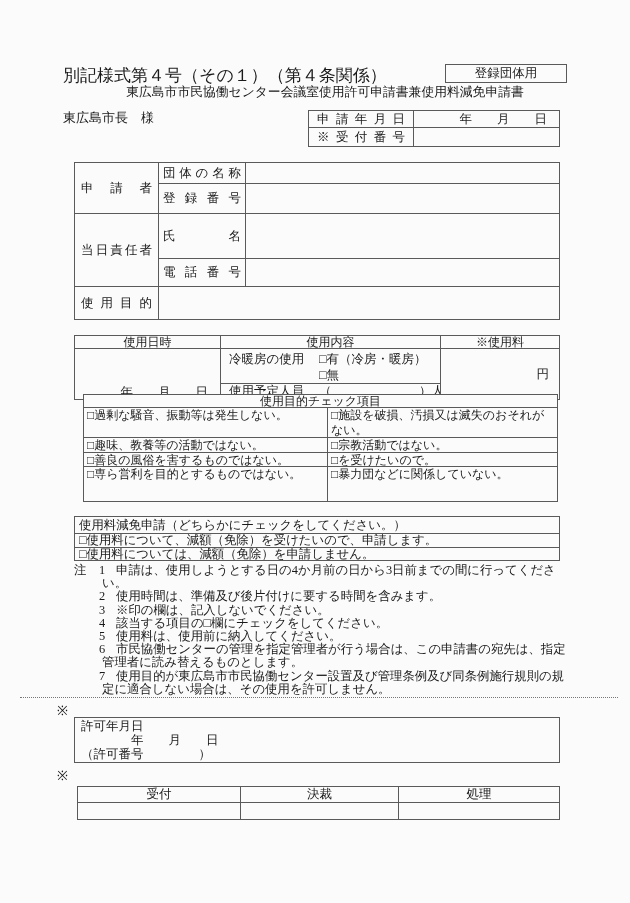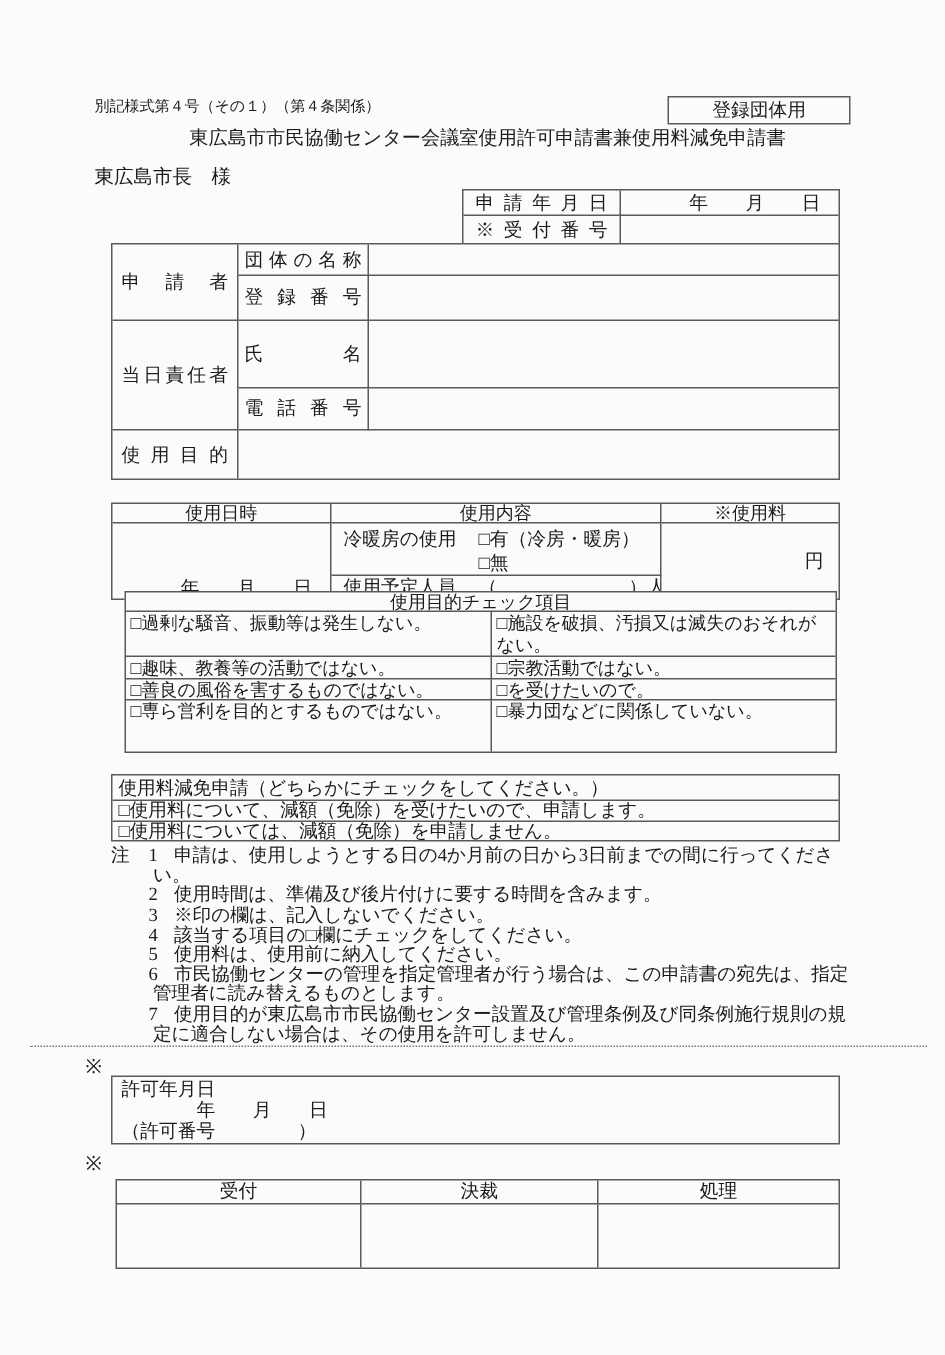--- a/index.html
+++ b/index.html
@@ -7,27 +7,27 @@
         font-family:"Liberation Serif","DejaVu Serif",serif;color:#1a1a1a;font-size:13px;overflow:hidden;}
   .abs{position:absolute;}
   .tbl{position:absolute;display:grid;border:1px solid #5a5a5a;box-sizing:border-box;background:#fbfbfb;}
   .cell{box-sizing:border-box;min-width:0;min-height:0;overflow:hidden;}
   .br{border-right:1px solid #5a5a5a;}
   .bb{border-bottom:1px solid #5a5a5a;}
   .vc{display:flex;align-items:center;}
   .jt{flex:1 1 auto;text-align:justify;text-align-last:justify;}
   .ctr{display:flex;align-items:center;justify-content:center;}
 
-  .form-number{left:63px;top:64px;font-size:10px;}
+  .form-number{left:63px;top:64px;font-size:17px;}
   .corner-tag{left:445px;top:64px;width:122px;height:19px;border:1px solid #5a5a5a;
               box-sizing:border-box;text-align:center;line-height:17px;font-size:12.5px;}
   .title{left:20px;top:84px;width:610px;text-align:center;font-size:12.8px;}
   .addressee{left:63px;top:109px;font-size:13px;}
 
-  #date-tbl{left:308px;top:126px;width:252px;height:37px;grid-template-columns:105px 1fr;
+  #date-tbl{left:308px;top:110px;width:252px;height:37px;grid-template-columns:105px 1fr;
             grid-template-rows:17px 1fr;font-size:12.5px;}
   #date-tbl .lbl{padding:0 8px;}
   #date-tbl .val{padding:0 12px 0 4px;text-align:right;white-space:pre;display:flex;align-items:center;justify-content:flex-end;}
 
   #app-tbl{left:74px;top:162px;width:486px;height:158px;grid-template-columns:84px 87px 1fr;
            grid-template-rows:21px 30px 45px 28px 1fr;font-size:12.5px;}
   #app-tbl .lbl{padding:0 6px;}
   #app-tbl .sub{padding:0 4px;}
 
   #use-tbl{left:74px;top:335px;width:486px;height:65px;grid-template-columns:146px 220px 1fr;
@@ -65,21 +65,21 @@
   .dotline{left:20px;top:697px;width:598px;height:0;border-top:1px dotted #777;}
   .refmark{font-size:13px;}
   #mark1{left:57px;top:701px;}
   #mark2{left:57px;top:766px;}
 
   #permit-box{left:74px;top:717px;width:486px;height:46px;border:1px solid #5a5a5a;box-sizing:border-box;
               padding:2px 0 0 6px;font-size:12.5px;line-height:13.8px;background:#fbfbfb;}
   .permit-l2{white-space:pre;}
   .permit-close{margin-left:55px;}
 
-  #proc-tbl{left:77px;top:786px;width:483px;height:60px;grid-template-columns:163px 158px 1fr;
+  #proc-tbl{left:77px;top:786px;width:483px;height:34px;grid-template-columns:163px 158px 1fr;
             grid-template-rows:16px 1fr;font-size:12.5px;}
 </style>
 </head>
 <body>
 
 <div class="page">
 
   <div class="abs form-number">別記様式第４号（その１）（第４条関係）</div>
   <div class="abs corner-tag">登録団体用</div>
   <div class="abs title">東広島市市民協働センター会議室使用許可申請書兼使用料減免申請書</div>

